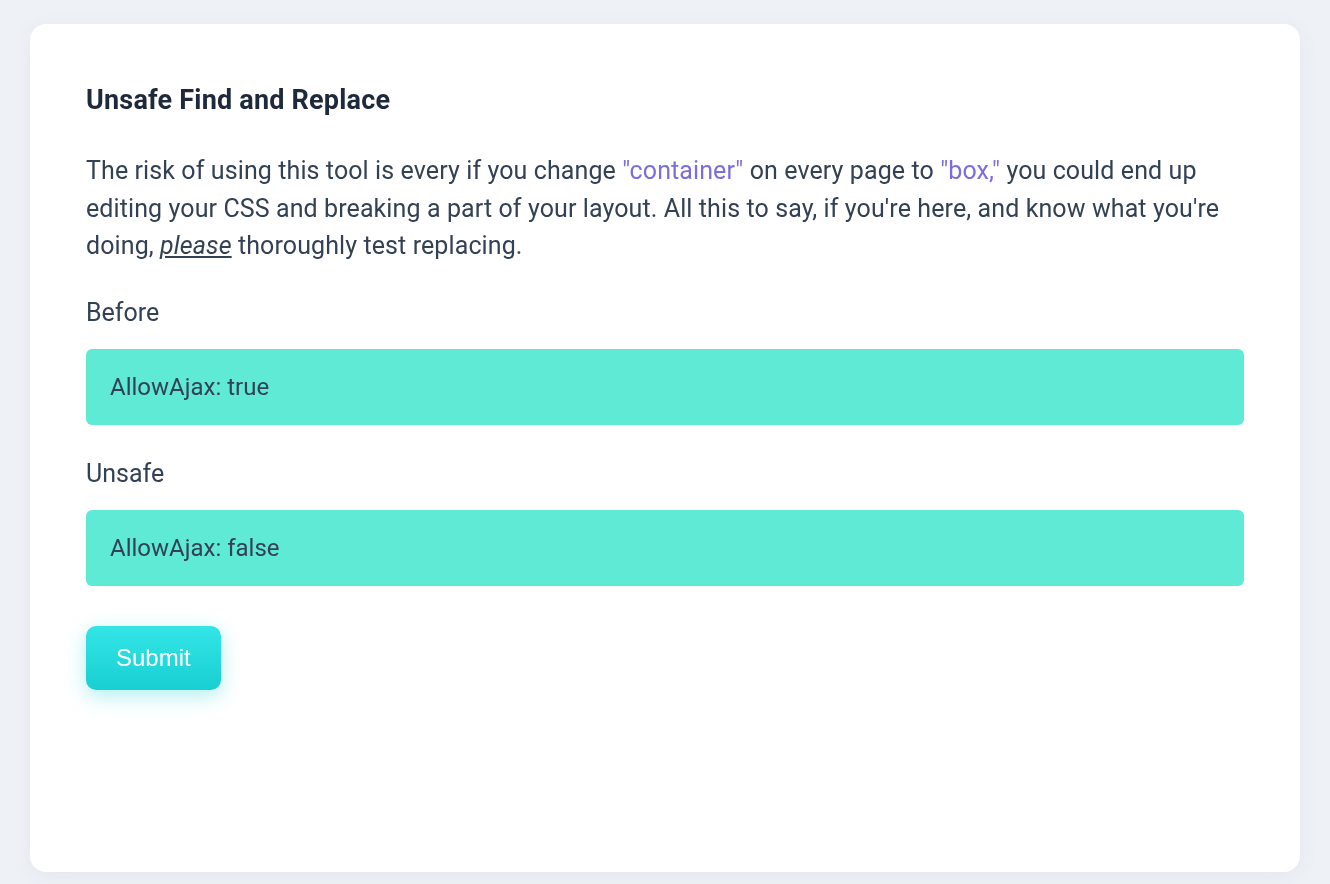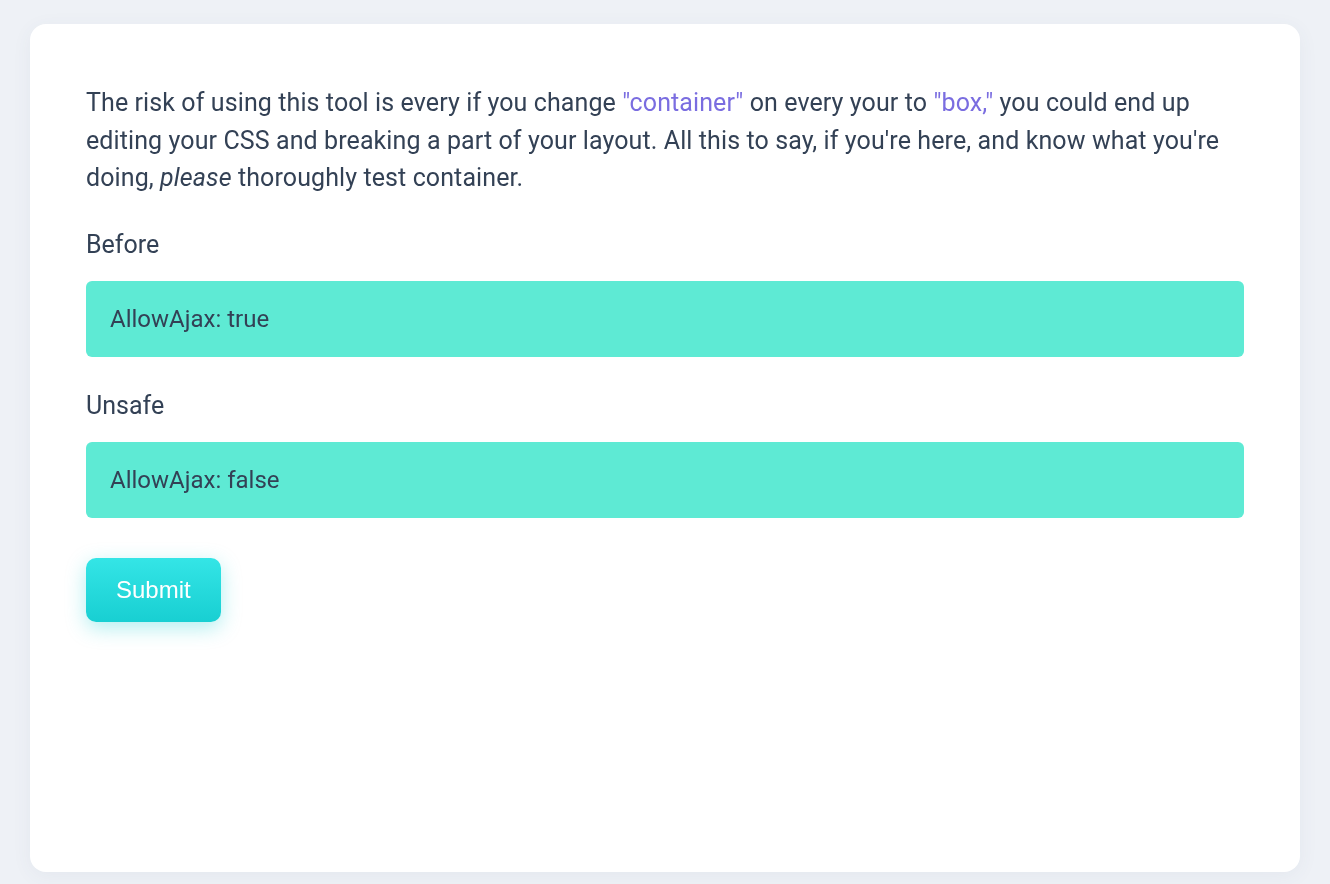--- a/index.html
+++ b/index.html
@@ -29,21 +29,21 @@
     p.desc {
       font-size: 25px;
       line-height: 1.5;
       color: #334155;
       margin-bottom: 28px;
       letter-spacing: 0.1px;
     }
     p.desc .hl {
       color: #7a6de0;
     }
-    p.desc em { font-style: italic; }
+    p.desc em { font-style: italic; text-decoration: underline; }
     .form-wrap { margin-top: 33px; }
     .field-label {
       font-size: 25px;
       color: #334155;
       margin-bottom: 22px;
       display: block;
     }
     .text-input {
       width: 100%;
       background: #5eead4;
@@ -67,24 +67,25 @@
       padding: 18px 30px;
       cursor: pointer;
       box-shadow: 0 6px 20px rgba(32, 210, 212, 0.35);
       margin-top: 6px;
     }
   </style>
 </head>
 <body>
 
 <div class="card">
+  <h1 class="title">Unsafe Find and Replace</h1>
 
 
   <p class="desc">
-    <span>The risk of using this tool is every if you change </span><span class="hl">"container"</span><span> on every your to </span><span class="hl">"box,"</span><span> you could end up editing your CSS and breaking a part of your layout. All this to say, if you're here, and know what you're doing, </span><em>please</em><span> thoroughly test container.</span>
+    <span>The risk of using this tool is every if you change </span><span class="hl">"container"</span><span> on every page to </span><span class="hl">"box,"</span><span> you could end up editing your CSS and breaking a part of your layout. All this to say, if you're here, and know what you're doing, </span><em>please</em><span> thoroughly test replacing.</span>
   </p>
 
   <div class="form-wrap">
     <label class="field-label">Before</label>
     <input type="text" class="text-input" placeholder="AllowAjax: true" style="">
 
     <label class="field-label">Unsafe</label>
     <input type="text" class="text-input" placeholder="AllowAjax: false" style="">
 
     <button class="submit-btn">Submit</button>

